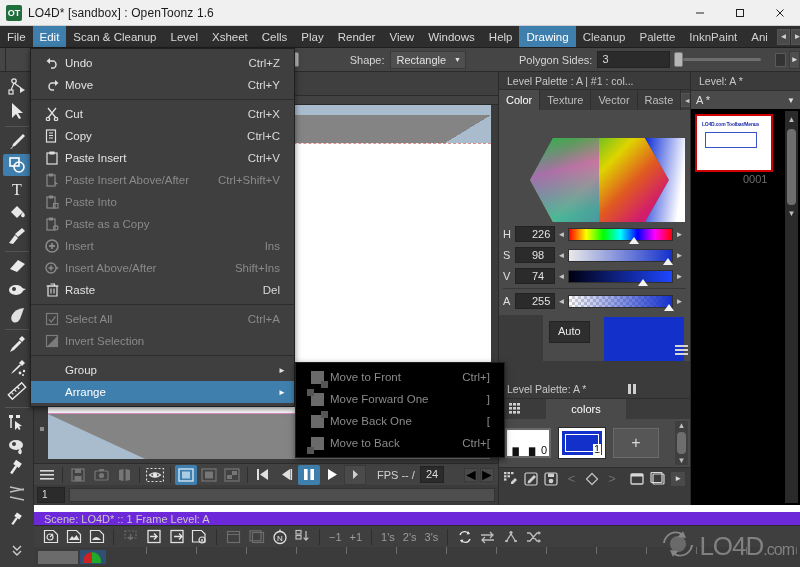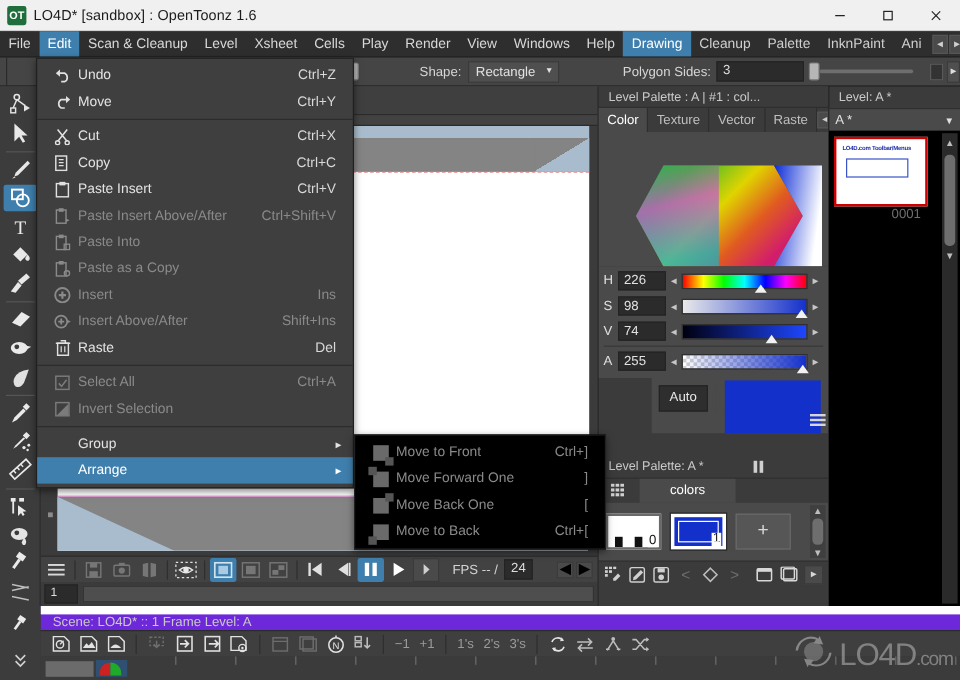--- a/index.html
+++ b/index.html
@@ -213,21 +213,21 @@
   .pal-tabarrow {
     width: 12px; height: 14px; background: #4a4a4a; border: 1px solid #555;
     color: #ccc; font-size: 7px; display: flex; align-items: center; justify-content: center;
   }
   .wheelbox { height: 112px; background: #4a4a4a; position: relative; overflow: hidden; }
   .hsv-rows { background: #4a4a4a; padding: 3px 4px 2px 4px; }
   .hsv-row { display: flex; align-items: center; height: 18px; margin-bottom: 3px; }
   .hsv-let { width: 12px; font-size: 11px; color: #e0e0e0; }
   .hsv-val {
     width: 40px; height: 16px; background: #2b2b2b; border: 1px solid #232323;
-    color: #e2e2e2; font-size: 11px; line-height: 14px; padding-left: 4px;
+    color: #e2e2e2; font-size: 11px; line-height: 14px; padding-left: 16px;
   }
   .hsv-ar { width: 13px; text-align: center; color: #c6c6c6; font-size: 8px; }
   .hsv-bar { flex: 1; height: 13px; position: relative; border: 1px solid #2f2f2f; }
   .hsv-bar .mk {
     position: absolute; top: 8px; width: 0; height: 0;
     border-left: 5px solid transparent; border-right: 5px solid transparent;
     border-bottom: 7px solid #f2f2f2; margin-left: -5px;
   }
   .hsv-sep { height: 1px; background: #383838; margin: 1px 0 3px 0; }
   .applyrow { background: #4a4a4a; padding: 6px 6px 8px 6px; display: flex; align-items: flex-start; gap: 6px; position: relative; height: 46px; margin-left: 44px;}
@@ -244,21 +244,21 @@
   .hamb i { display: block; height: 2px; background: #d6d6d6; margin-bottom: 2px; }
 
   
   .lowerpal { position: absolute; left: 0; right: 0; bottom: 0; height: 125px; background: #3b3b3b; }
   .lp-title {
     height: 19px; display: flex; align-items: center; padding: 0 8px;
     color: #c9c9c9; font-size: 10.5px; border-bottom: 1px solid #2e2e2e; background: #3b3b3b;
   }
   .lp-pause { margin-left: 42px; display: flex; gap: 2px; }
   .lp-pause i { width: 3px; height: 10px; background: #cfcfcf; }
-  .lp-tabs { height: 20px; display: flex; background: #3b3b3b; }
+  .lp-tabs { height: 20px; display: flex; background: #3b3b3b; gap: 13px; }
   .lp-tab-icon { width: 34px; display: flex; align-items: center; justify-content: center; }
   .lp-tab {
     width: 80px; background: #4a4a4a; color: #fff; font-size: 11px;
     display: flex; align-items: center; justify-content: center;
   }
   .chips {
     position: relative; height: 48px; background: #4a4a4a; display: flex;
     align-items: center; gap: 8px; padding: 4px 6px;
   }
   .chip { position: relative; width: 46px; height: 30px; border: 2px solid #6a6a6a; background: #fff; }

